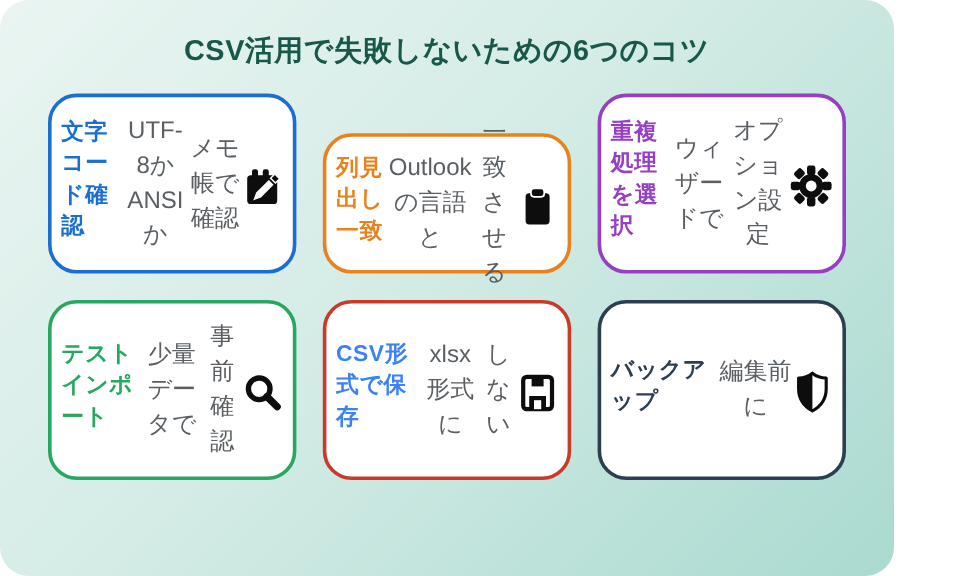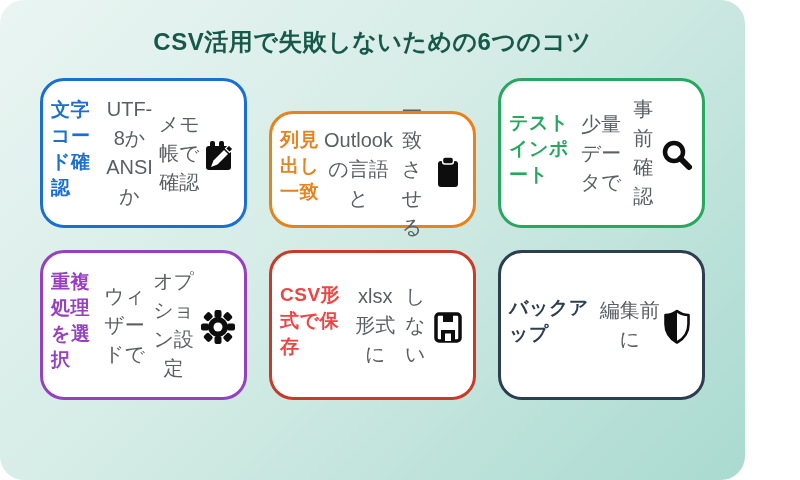--- a/index.html
+++ b/index.html
@@ -58,32 +58,20 @@
       <div class="card-line">Outlookの言語と</div>
       <div class="card-line">一致させる</div>
       <div class="card-icon">
         <svg width="34" height="34" viewBox="0 0 34 34">
           <rect x="7" y="6" width="20" height="26" rx="3" fill="#0d0d0d"></rect>
           <rect x="11.5" y="2" width="11" height="7" rx="2.5" fill="#0d0d0d" stroke="#ffffff" stroke-width="1.4"></rect>
         </svg>
       </div>
     </div>
 
-    <div class="card" style="border-color: rgb(39, 167, 95);">
-      <div class="card-title" style="color: rgb(39, 167, 95);">テストインポート</div>
-      <div class="card-line">少量データで</div>
-      <div class="card-line">事前確認</div>
-      <div class="card-icon">
-        <svg width="34" height="34" viewBox="0 0 34 34">
-          <circle cx="14" cy="14" r="9" fill="none" stroke="#0d0d0d" stroke-width="4.5"></circle>
-          <line x1="20.5" y1="20.5" x2="29" y2="29" stroke="#0d0d0d" stroke-width="6" stroke-linecap="round"></line>
-        </svg>
-      </div>
-    </div>
-
     <div class="card" style="border-color: rgb(150, 64, 193);">
       <div class="card-title" style="color: rgb(150, 64, 193);">重複処理を選択</div>
       <div class="card-line">ウィザードで</div>
       <div class="card-line">オプション設定</div>
       <div class="card-icon">
         <svg width="36" height="36" viewBox="0 0 36 36">
           <g fill="#0d0d0d">
             <rect x="14.5" y="1" width="7" height="8" rx="2"></rect>
             <rect x="14.5" y="27" width="7" height="8" rx="2"></rect>
             <rect x="1" y="14.5" width="8" height="7" rx="2"></rect>
@@ -92,22 +80,34 @@
             <rect x="23.8" y="4.2" width="8" height="7" rx="2" transform="rotate(45 27.8 7.7)"></rect>
             <rect x="4.2" y="24.8" width="8" height="7" rx="2" transform="rotate(45 8.2 28.3)"></rect>
             <rect x="23.8" y="24.8" width="8" height="7" rx="2" transform="rotate(-45 27.8 28.3)"></rect>
           </g>
           <circle cx="18" cy="18" r="10" fill="#0d0d0d"></circle>
           <circle cx="18" cy="18" r="4.5" fill="#ffffff"></circle>
         </svg>
       </div>
     </div>
 
+    <div class="card" style="border-color: rgb(39, 167, 95);">
+      <div class="card-title" style="color: rgb(39, 167, 95);">テストインポート</div>
+      <div class="card-line">少量データで</div>
+      <div class="card-line">事前確認</div>
+      <div class="card-icon">
+        <svg width="34" height="34" viewBox="0 0 34 34">
+          <circle cx="14" cy="14" r="9" fill="none" stroke="#0d0d0d" stroke-width="4.5"></circle>
+          <line x1="20.5" y1="20.5" x2="29" y2="29" stroke="#0d0d0d" stroke-width="6" stroke-linecap="round"></line>
+        </svg>
+      </div>
+    </div>
+
     <div class="card" style="border-color: rgb(201, 58, 40);">
-      <div class="card-title" style="color: #ef4444;">CSV形式で保存</div>
+      <div class="card-title" style="color: #3b82f6;">CSV形式で保存</div>
       <div class="card-line">xlsx形式に</div>
       <div class="card-line">しない</div>
       <div class="card-icon">
         <svg width="34" height="34" viewBox="0 0 34 34">
           <rect x="5" y="4" width="24" height="27" rx="3" fill="none" stroke="#0d0d0d" stroke-width="3.5"></rect>
           <rect x="12" y="4" width="10" height="8" fill="#0d0d0d"></rect>
           <rect x="10" y="20" width="14" height="11" fill="#0d0d0d"></rect>
           <rect x="14" y="23.5" width="6" height="7.5" fill="#ffffff"></rect>
         </svg>
       </div>

